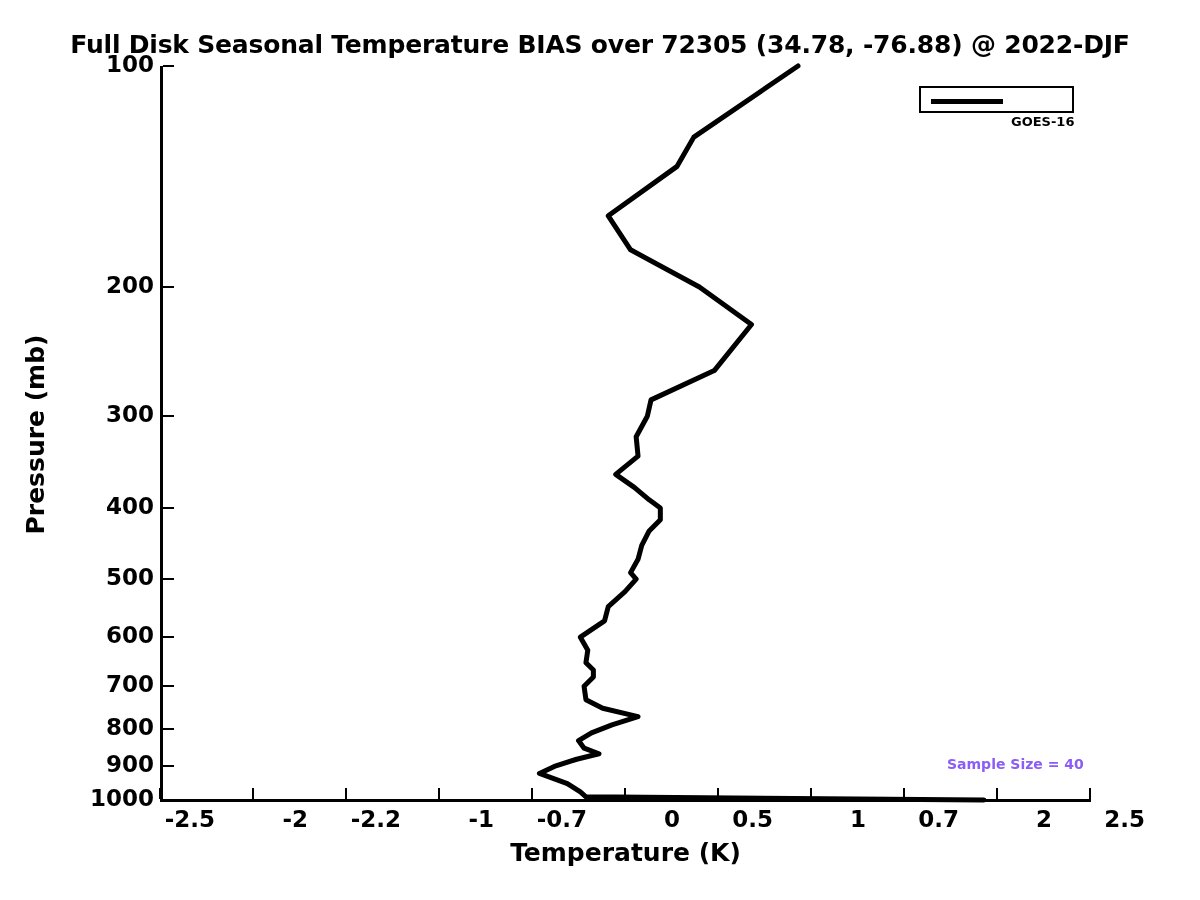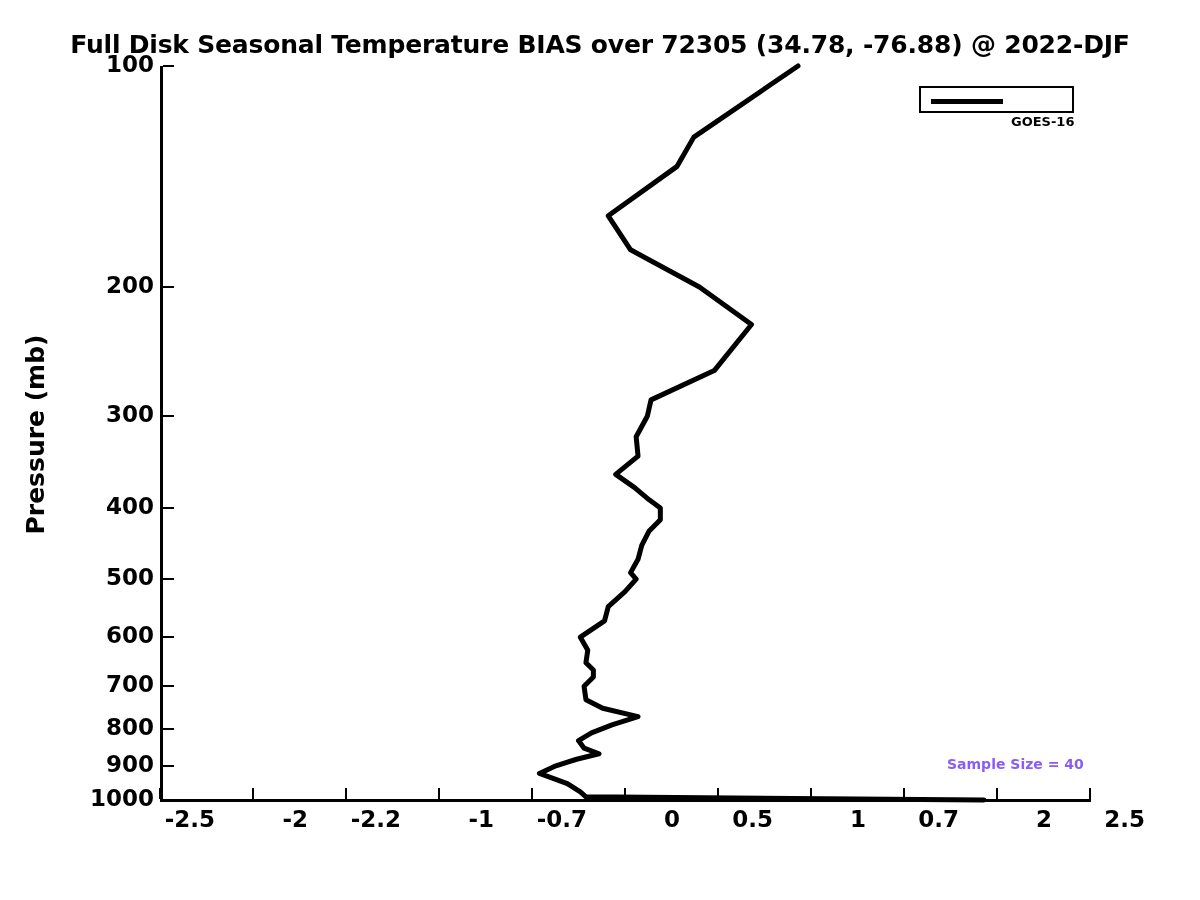--- a/index.html
+++ b/index.html
@@ -207,20 +207,21 @@
       <div class="ytick-label" style="top: 766.414px;">900</div>
       <div class="ytick-label" style="top: 800px;">1000</div>
     </div>
 
   <div id="plot-area">
     <svg id="data-svg" viewBox="0 0 930 734" preserveAspectRatio="none">
       <polyline id="series-line-0" fill="none" stroke="#000000" stroke-width="5" stroke-linejoin="round" stroke-linecap="round" points="637.98,0.00 533.82,71.13 517.08,100.35 448.26,149.82 470.58,183.81 539.40,220.96 591.48,258.50 554.28,304.59 491.04,333.86 487.32,350.21 476.16,370.78 478.02,390.11 455.70,408.33 474.30,421.34 489.18,433.84 500.34,441.91 500.34,453.65 489.18,464.97 481.74,479.46 478.02,493.32 470.58,506.60 476.16,513.04 465.00,525.55 448.26,540.52 444.54,554.81 420.36,571.16 427.80,584.18 425.94,596.68 433.38,603.95 433.38,611.06 424.08,620.30 425.94,633.68 442.68,642.29 478.02,650.68 451.98,658.86 431.52,666.83 418.50,674.60 424.08,682.19 438.96,687.77 416.64,693.25 394.32,700.41 379.44,707.42 407.34,717.65 420.36,725.93 425.94,730.80 823.98,734.00"></polyline>
     </svg>
   </div>
 
+  <div id="xlabel">Temperature (K)</div>
   <div id="ylabel">Pressure (mb)</div>
 
   <div id="legend-box">
     <div id="legend-line"></div>
     <div id="legend-label">GOES-16</div>
   </div>
 
   <div id="sample-size-note">Sample Size = 40</div>
 
 </div>

